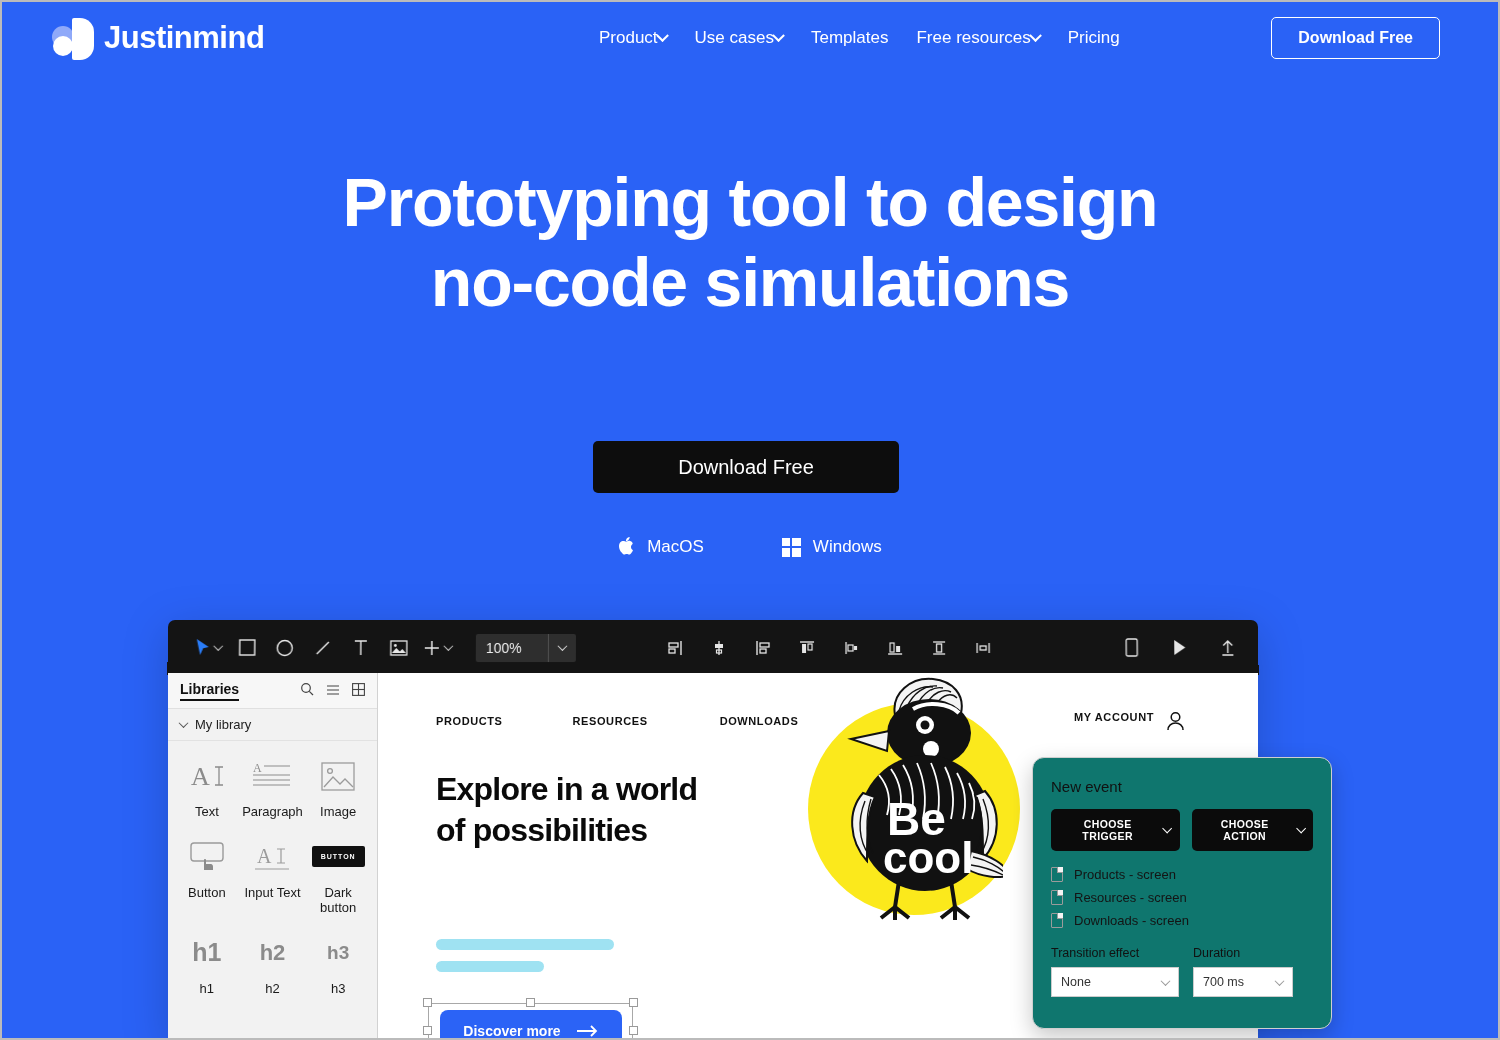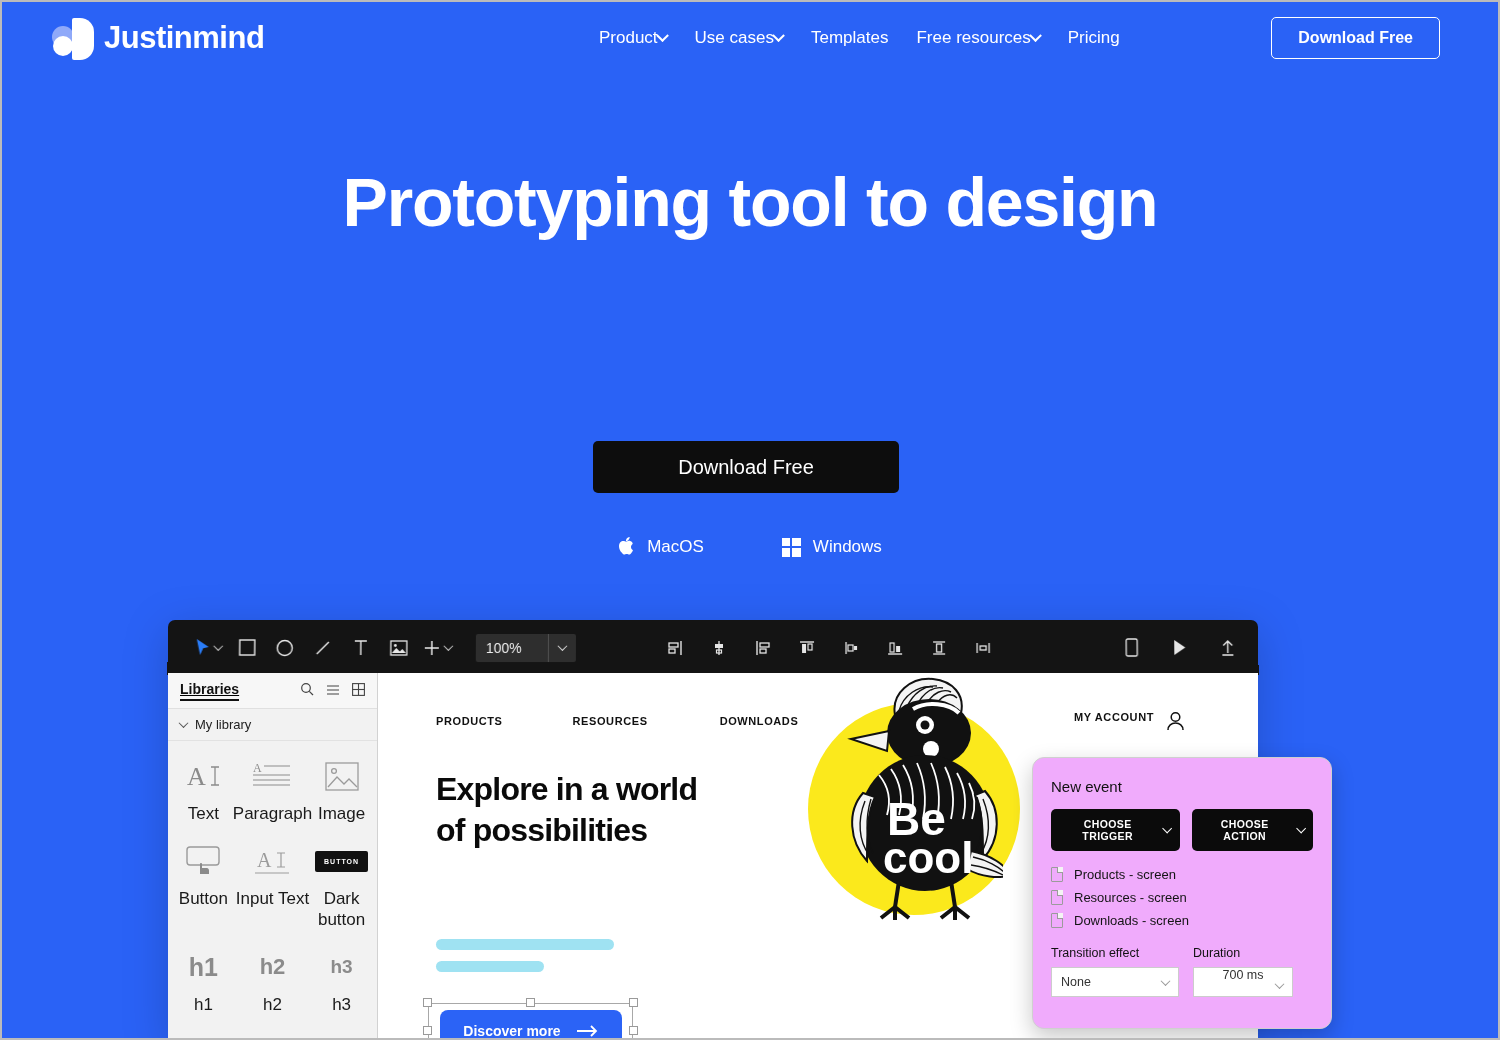--- a/index.html
+++ b/index.html
@@ -133,21 +133,21 @@
   .app-body {
     position: absolute; left: 0; top: 53px; right: 0; bottom: 0;
     background: #ffffff; display: flex; overflow: hidden;
   }
   .lib-panel {
     width: 210px; background: #f2f2f2; border-right: 1px solid #d2d2d2;
     flex-shrink: 0; position: relative;
   }
   .lib-head {
     height: 36px; display: flex; align-items: center; padding: 0 12px;
-    background: #f7f7f7; border-bottom: 1px solid #e0e0e0; text-decoration: underline;
+    background: #f7f7f7; border-bottom: 1px solid #e0e0e0;
   }
   .lib-title {
     font-size: 14px; font-weight: bold; color: #111;
     border-bottom: 2.5px solid #111; padding-bottom: 2px;
   }
   .lib-head-icons { margin-left: auto; display: flex; gap: 12px; align-items: center; color: #444; }
   .mylib {
     height: 32px; display: flex; align-items: center; gap: 8px;
     padding: 0 12px; font-size: 13px; color: #222;
     border-bottom: 1px solid #e2e2e2; background: #f2f2f2;
@@ -163,21 +163,21 @@
   }
   .widget {
     display: flex; flex-direction: column; align-items: center; gap: 7px;
     cursor: pointer;
   }
   .wg-art {
     height: 42px; display: flex; align-items: center; justify-content: center;
     color: #8b8b8b;
   }
   .wg-label {
-    font-size: 17px; color: #1a1a1a; text-align: center; line-height: 1.2;
+    font-size: 13px; color: #1a1a1a; text-align: center; line-height: 1.2;
   }
   .dark-chip {
     background: #111; color: #fff; font-size: 7px; font-weight: bold;
     letter-spacing: 1px; padding: 7px 9px; border-radius: 2px;
   }
   .h-art { font-size: 25px; font-weight: bold; color: #8b8b8b; }
 
   .canvas { flex: 1; background: #fff; position: relative; overflow: hidden; }
   .site-nav {
     position: absolute; top: 30px; left: 0; right: 0; height: 36px;
@@ -219,21 +219,21 @@
   }
   .yellow-circle {
     position: absolute; left: 430px; top: 30px; width: 212px; height: 212px;
     border-radius: 50%; background: #fbe91c;
   }
   .bird { position: absolute; left: 455px; top: 2px; }
 
   
   .event-panel {
     position: absolute; left: 1032px; top: 757px; width: 300px; height: 272px;
-    background: #f0abfc; border: 1px solid #cfcfcf; border-radius: 12px;
+    background: #0f766e; border: 1px solid #cfcfcf; border-radius: 12px;
     box-shadow: 0 8px 22px rgba(0,0,0,0.22);
     padding: 20px 18px; z-index: 500;
   }
   .ev-title { font-size: 15px; color: #111; margin-bottom: 14px; }
   .ev-btn-row { display: flex; gap: 12px; margin-bottom: 16px; }
   .ev-btn {
     background: #0b0b0b; color: #fff; border: none; border-radius: 5px;
     font-size: 10.5px; font-weight: bold; letter-spacing: 0.4px;
     padding: 9px 10px; display: flex; align-items: center; gap: 9px;
     cursor: pointer; font-family: "Liberation Sans", sans-serif;
@@ -257,21 +257,21 @@
     border-left: 1.3px solid #9b9b9b; border-bottom: 1.3px solid #9b9b9b;
   }
   .ev-fields { display: flex; gap: 14px; margin-top: 18px; }
   .ev-field-label { font-size: 12.5px; color: #111; margin-bottom: 7px; }
   .ev-select {
     width: 128px; height: 30px; background: #fff; border: 1px solid #cccccc;
     border-radius: 0; display: flex; align-items: center; padding: 0 9px;
     font-size: 12.5px; color: #333; cursor: pointer;
   }
   .ev-select .chev-sm { margin-left: auto; border-color: #999; }
-  .ev-select.wide { width: 100px; flex-direction: column; }
+  .ev-select.wide { width: 100px; }
 </style>
 </head>
 <body>
 
 <div class="hero">
 
   <div class="topnav">
     <div class="brand">
       <div class="brand-mark">
         <span class="dot"></span>
@@ -300,20 +300,21 @@
       <div class="navlink">
         <span>Pricing</span>
       </div>
     </div>
 
     <button class="nav-cta">Download Free</button>
   </div>
 
   <div class="hero-title">
     <div>Prototyping tool to design</div>
+    <div>no-code simulations</div>
   </div>
 
 
   <button class="hero-cta">Download Free</button>
 
   <div class="os-row">
     <div class="os-item">
       <svg width="17" height="20" viewBox="0 0 17 20">
         <path fill="#fff" d="M11.6 0c.1 1-.3 2-1 2.7-.6.8-1.6 1.4-2.6 1.3-.1-1 .4-2 1-2.7C9.7.6 10.8 0 11.6 0zM14.6 7c-.8.5-1.6 1.5-1.6 3 0 1.7 1.1 2.7 2 3-.3.9-.8 1.9-1.5 2.8-.7.9-1.3 1.8-2.3 1.8s-1.3-.6-2.5-.6-1.5.6-2.4.6-1.7-1-2.4-1.9C2.1 14.2 1 11.6 1 9.2 1 5.7 3.2 3.9 5.3 3.9c1.1 0 2 .7 2.7.7.6 0 1.7-.8 2.9-.8 1 0 2.7.4 3.7 2.2z"></path>
       </svg>

